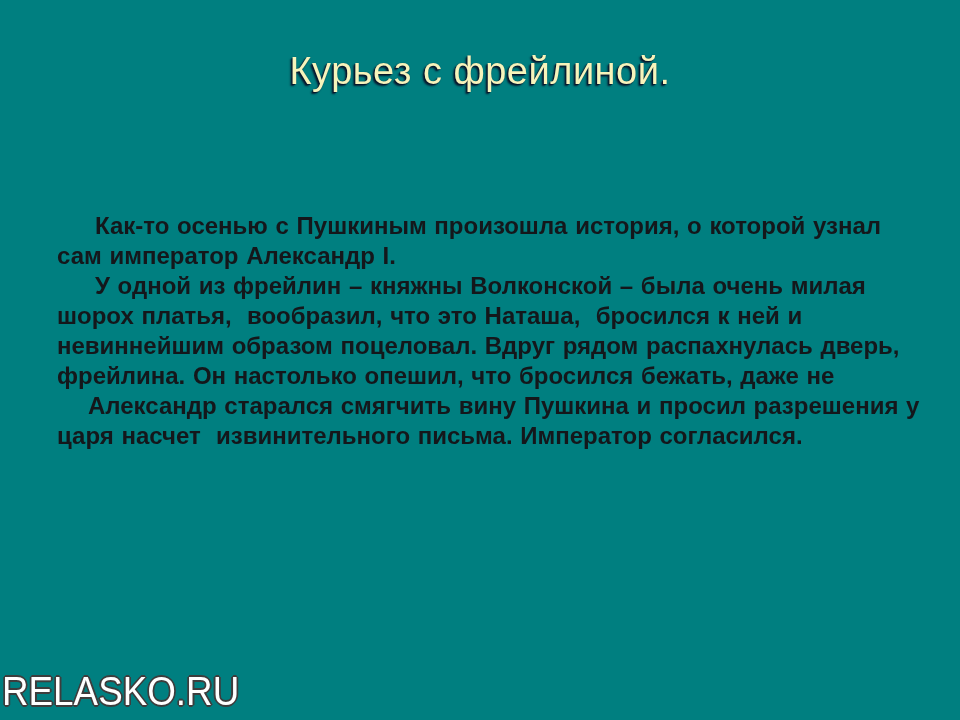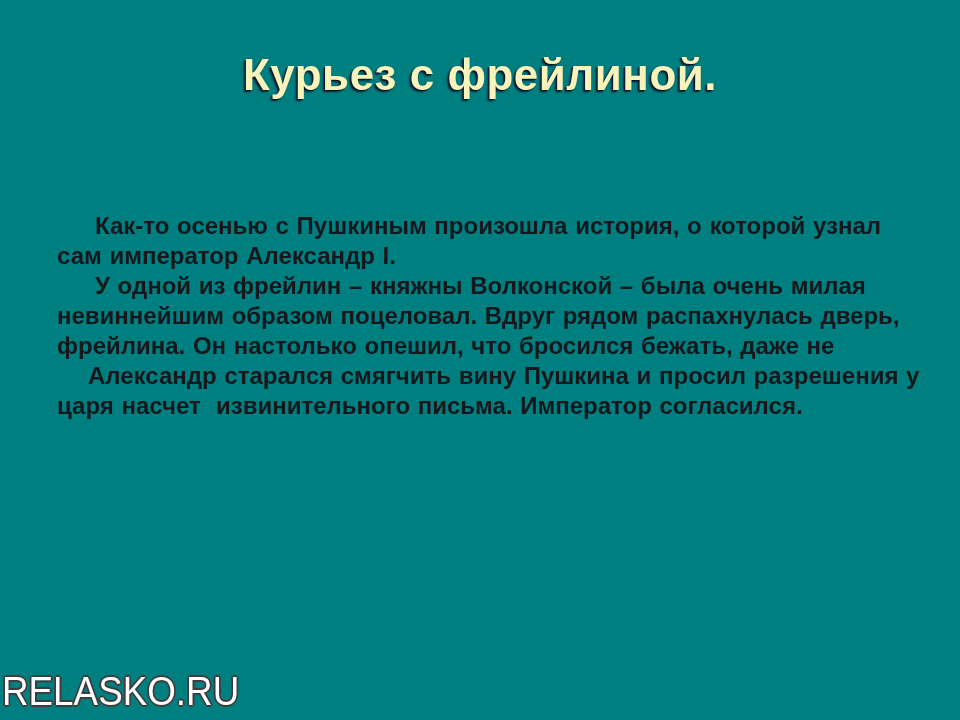--- a/index.html
+++ b/index.html
@@ -15,22 +15,22 @@
     overflow: hidden;
     font-family: "Liberation Sans", sans-serif;
   }
   .slide-title {
     position: absolute;
     top: 50px;
     left: 0;
     width: 100%;
     margin: 0;
     text-align: center;
-    font-size: 44px;
-    font-weight: 700;
+    font-size: 38px;
+    font-weight: 400;
     letter-spacing: 0.5px;
     color: #f6f4bb;
     text-shadow: -2px 2px 2px rgba(8, 18, 40, 0.9),
                  -1px 1px 0 rgba(8, 18, 40, 0.75),
                   0 0 1px rgba(8, 18, 40, 0.5);
   }
   .body-block {
     position: absolute;
     left: 57px;
     top: 211px;
@@ -69,20 +69,21 @@
 <body>
 
 <div class="slide">
 
   <h1 class="slide-title">Курьез с фрейлиной.</h1>
 
   <div class="body-block">
     <div class="body-line indent">Как-то осенью с Пушкиным произошла история, о которой узнал</div>
     <div class="body-line">сам император Александр I.</div>
     <div class="body-line indent">У одной из фрейлин – княжны Волконской – была очень милая</div>
+    <div class="body-line">шорох платья,  вообразил, что это Наташа,  бросился к ней и</div>
     <div class="body-line">невиннейшим образом поцеловал. Вдруг рядом распахнулась дверь,</div>
     <div class="body-line">фрейлина. Он настолько опешил, что бросился бежать, даже не</div>
     <div class="body-line indent-sm">Александр старался смягчить вину Пушкина и просил разрешения у</div>
     <div class="body-line">царя насчет  извинительного письма. Император согласился.</div>
   </div>
 
   <div class="watermark">RELASKO.RU</div>
 
 </div>
 

